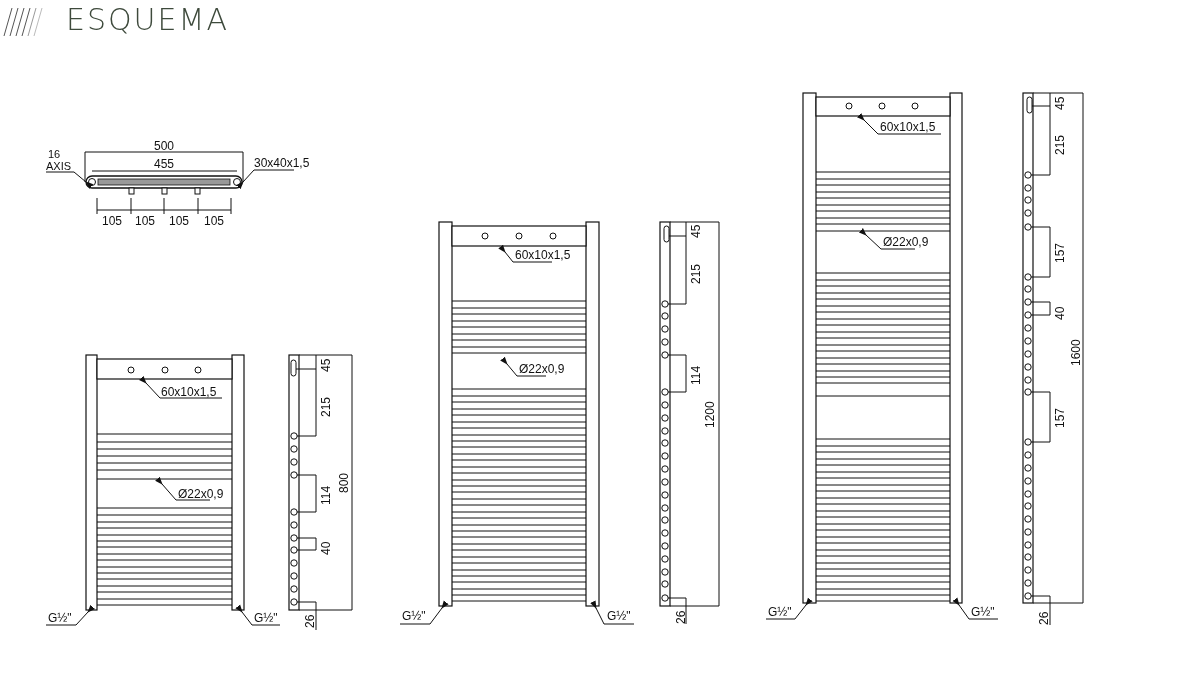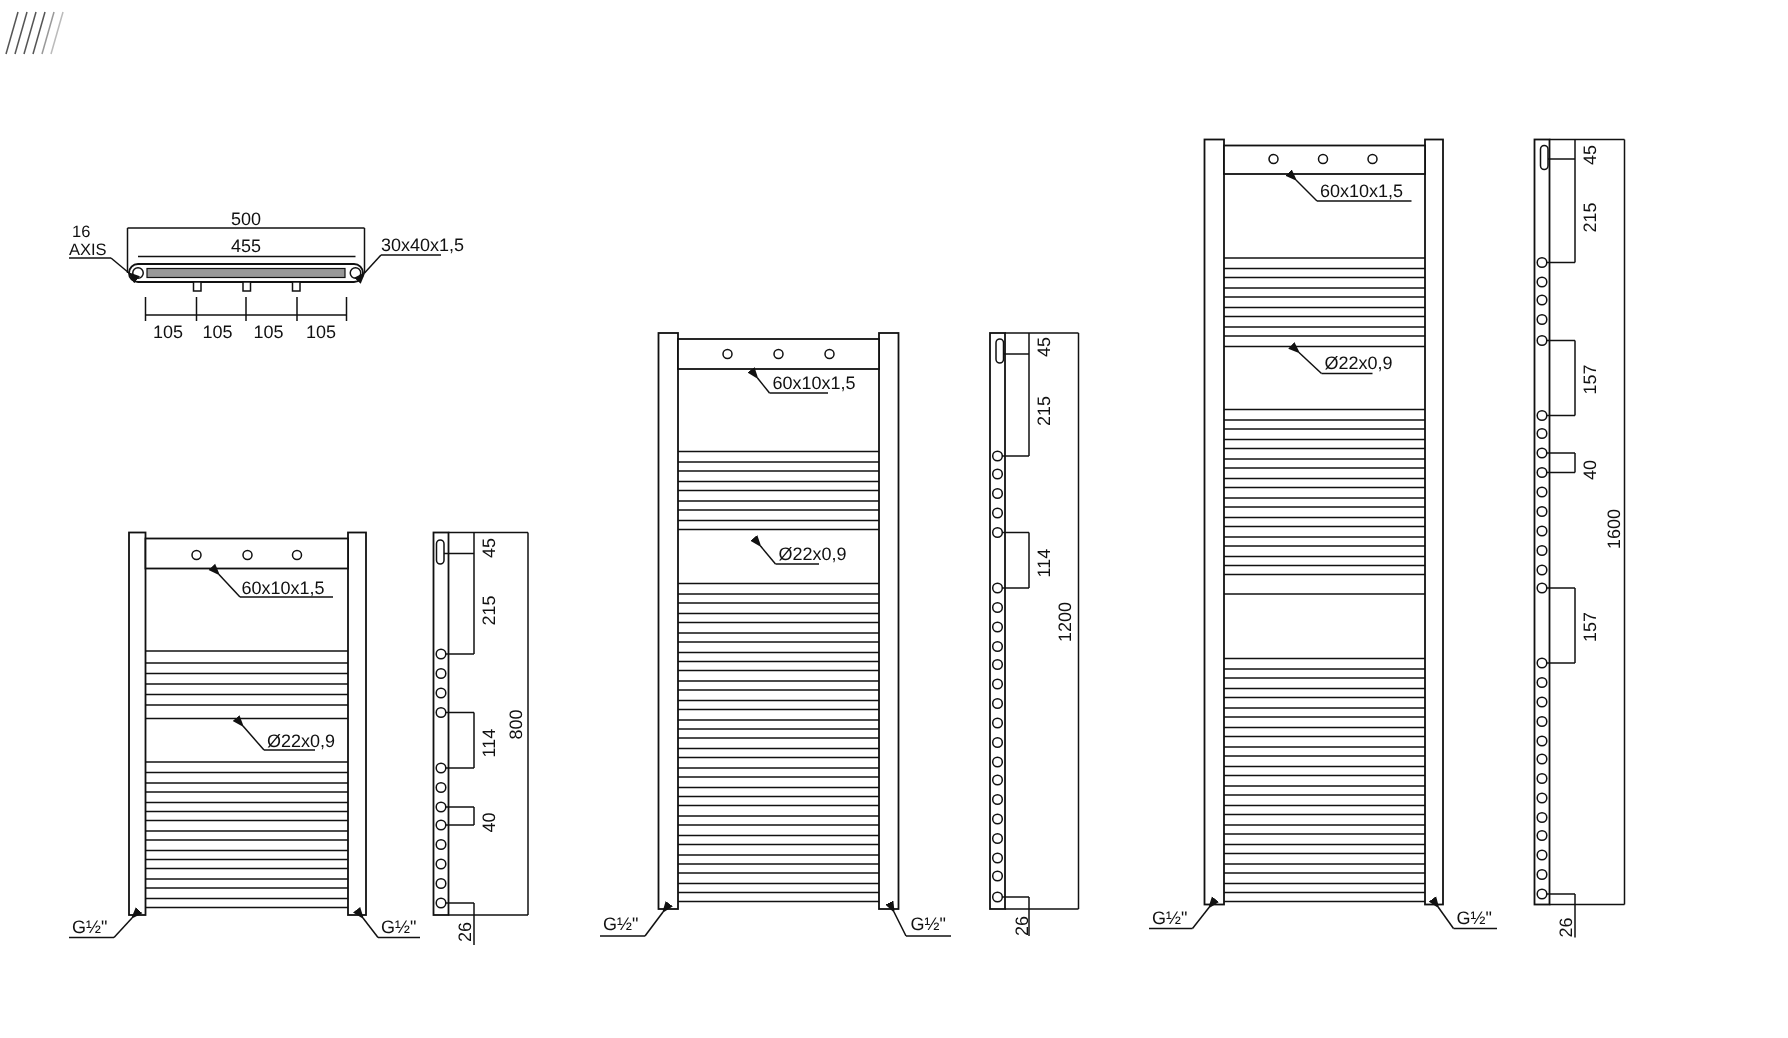--- a/index.html
+++ b/index.html
@@ -19,20 +19,21 @@
   <svg class="slashes" viewBox="0 0 48 32">
     <g stroke="#555" stroke-width="1">
       <line x1="2" y1="30" x2="10" y2="2"></line>
         <line x1="8" y1="30" x2="16" y2="2"></line>
       <line x1="14" y1="30" x2="22" y2="2"></line>
         <line x1="20" y1="30" x2="28" y2="2"></line>
       <line x1="26" y1="30" x2="34" y2="2" stroke="#999"></line>
         <line x1="32" y1="30" x2="40" y2="2" stroke="#bbb"></line>
     </g>
   </svg>
+  <div class="title">ESQUEMA</div>
 </div>
 
 <svg class="drawing" width="1192" height="692" viewBox="0 0 1192 692">
   <defs>
     <marker id="arr" markerWidth="8" markerHeight="8" refX="1" refY="4" orient="auto">
       <path d="M0,4 L8,1 L8,7 Z" fill="#111"></path>
     </marker>
   </defs>
 
   <g>

